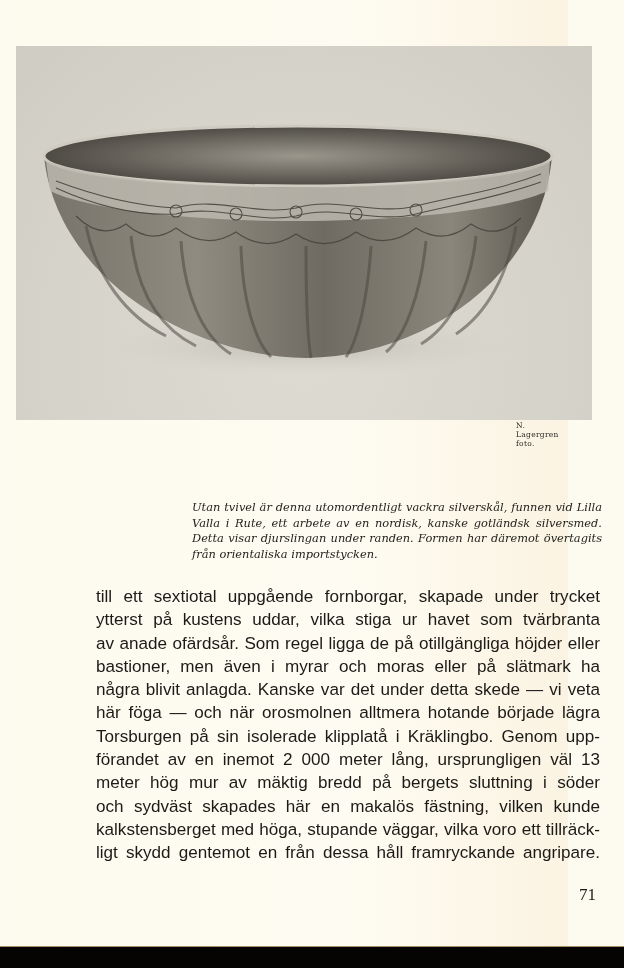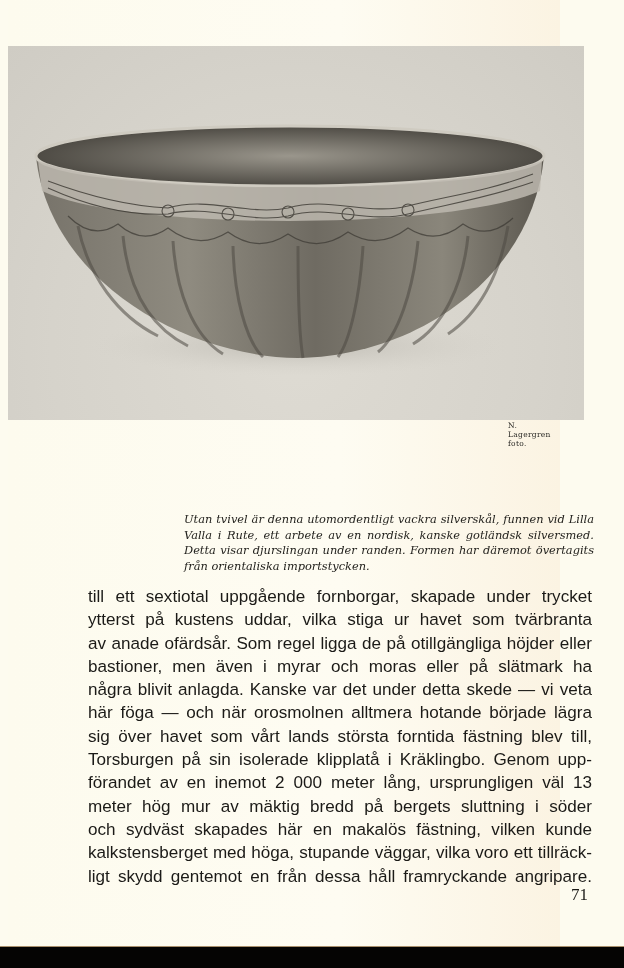--- a/index.html
+++ b/index.html
@@ -2,34 +2,33 @@
 <html><head>
 <meta charset="utf-8">
 <style>
   html, body { margin: 0; padding: 0; }
   body {
     width: 624px; height: 968px; overflow: hidden; position: relative;
     background: #fdfbef;
     font-family: "DejaVu Serif", "Liberation Serif", serif;
     color: #1b1a17;
   }
-  .page { position: absolute; left: 8px; top: 0; width: 552px; height: 946px; background: linear-gradient(90deg, #fdfbee 0%, #fefcf2 60%, #fbf3e2 100%); }
+  .page { position: absolute; left: 16px; top: 0; width: 552px; height: 946px; background: linear-gradient(90deg, #fdfbee 0%, #fefcf2 60%, #fbf3e2 100%); }
   .photo {
     position: absolute; left: 0; top: 46px; width: 576px; height: 374px;
     background: radial-gradient(ellipse at 50% 80%, #dedbd3 0%, #d6d3cb 60%, #cfccc4 100%);
     overflow: hidden;
   }
   .credit {
     position: absolute; left: 500px; top: 421px; font-size: 7.5px; letter-spacing: 0.3px; color: #2a2925;
   }
   .caption {
     position: absolute; left: 176px; top: 500px; width: 410px;
     font-style: italic; font-size: 11.4px; line-height: 15.5px; text-align: justify; color: #23221e;
     font-family: "DejaVu Serif", serif;
-    margin-top: 12px;
   }
   .body-text {
     position: absolute; left: 80px; top: 585px; width: 504px;
     font-size: 17.1px; line-height: 23.3px; text-align: justify; color: #1b1a17;
     font-family: Liberation Sans, sans-serif;
   }
   .body-text span.line { display: block; text-align: justify; text-align-last: justify; white-space: nowrap; }
   .page-num {
     position: absolute; left: 563px; top: 885px; font-size: 17px; font-family: Liberation Serif, serif; color: #1b1a17;
   }
@@ -93,21 +92,20 @@
 
   <div class="caption">Utan tvivel är denna utomordentligt vackra silverskål, funnen vid Lilla Valla i Rute, ett arbete av en nordisk, kanske gotländsk silversmed. Detta visar djurslingan under randen. Formen har däremot övertagits från orientaliska importstycken.</div>
 
   <div class="body-text">
     <span class="line">till ett sextiotal uppgående fornborgar, skapade under trycket</span>
     <span class="line">ytterst på kustens uddar, vilka stiga ur havet som tvärbranta</span>
     <span class="line">av anade ofärdsår. Som regel ligga de på otillgängliga höjder eller</span>
     <span class="line">bastioner, men även i myrar och moras eller på slätmark ha</span>
     <span class="line">några blivit anlagda. Kanske var det under detta skede — vi veta</span>
     <span class="line">här föga — och när orosmolnen alltmera hotande började lägra</span>
-    <span class="line">sig över havet som vårt lands största forntida fästning blev till,</span>
     <span class="line">Torsburgen på sin isolerade klipplatå i Kräklingbo. Genom upp-</span>
     <span class="line">förandet av en inemot 2 000 meter lång, ursprungligen väl 13</span>
     <span class="line">meter hög mur av mäktig bredd på bergets sluttning i söder</span>
     <span class="line">och sydväst skapades här en makalös fästning, vilken kunde</span>
     <span class="line">kalkstensberget med höga, stupande väggar, vilka voro ett tillräck-</span>
     <span class="line">ligt skydd gentemot en från dessa håll framryckande angripare.</span>
   </div>
 
   <div class="page-num">71</div>
 </div>

